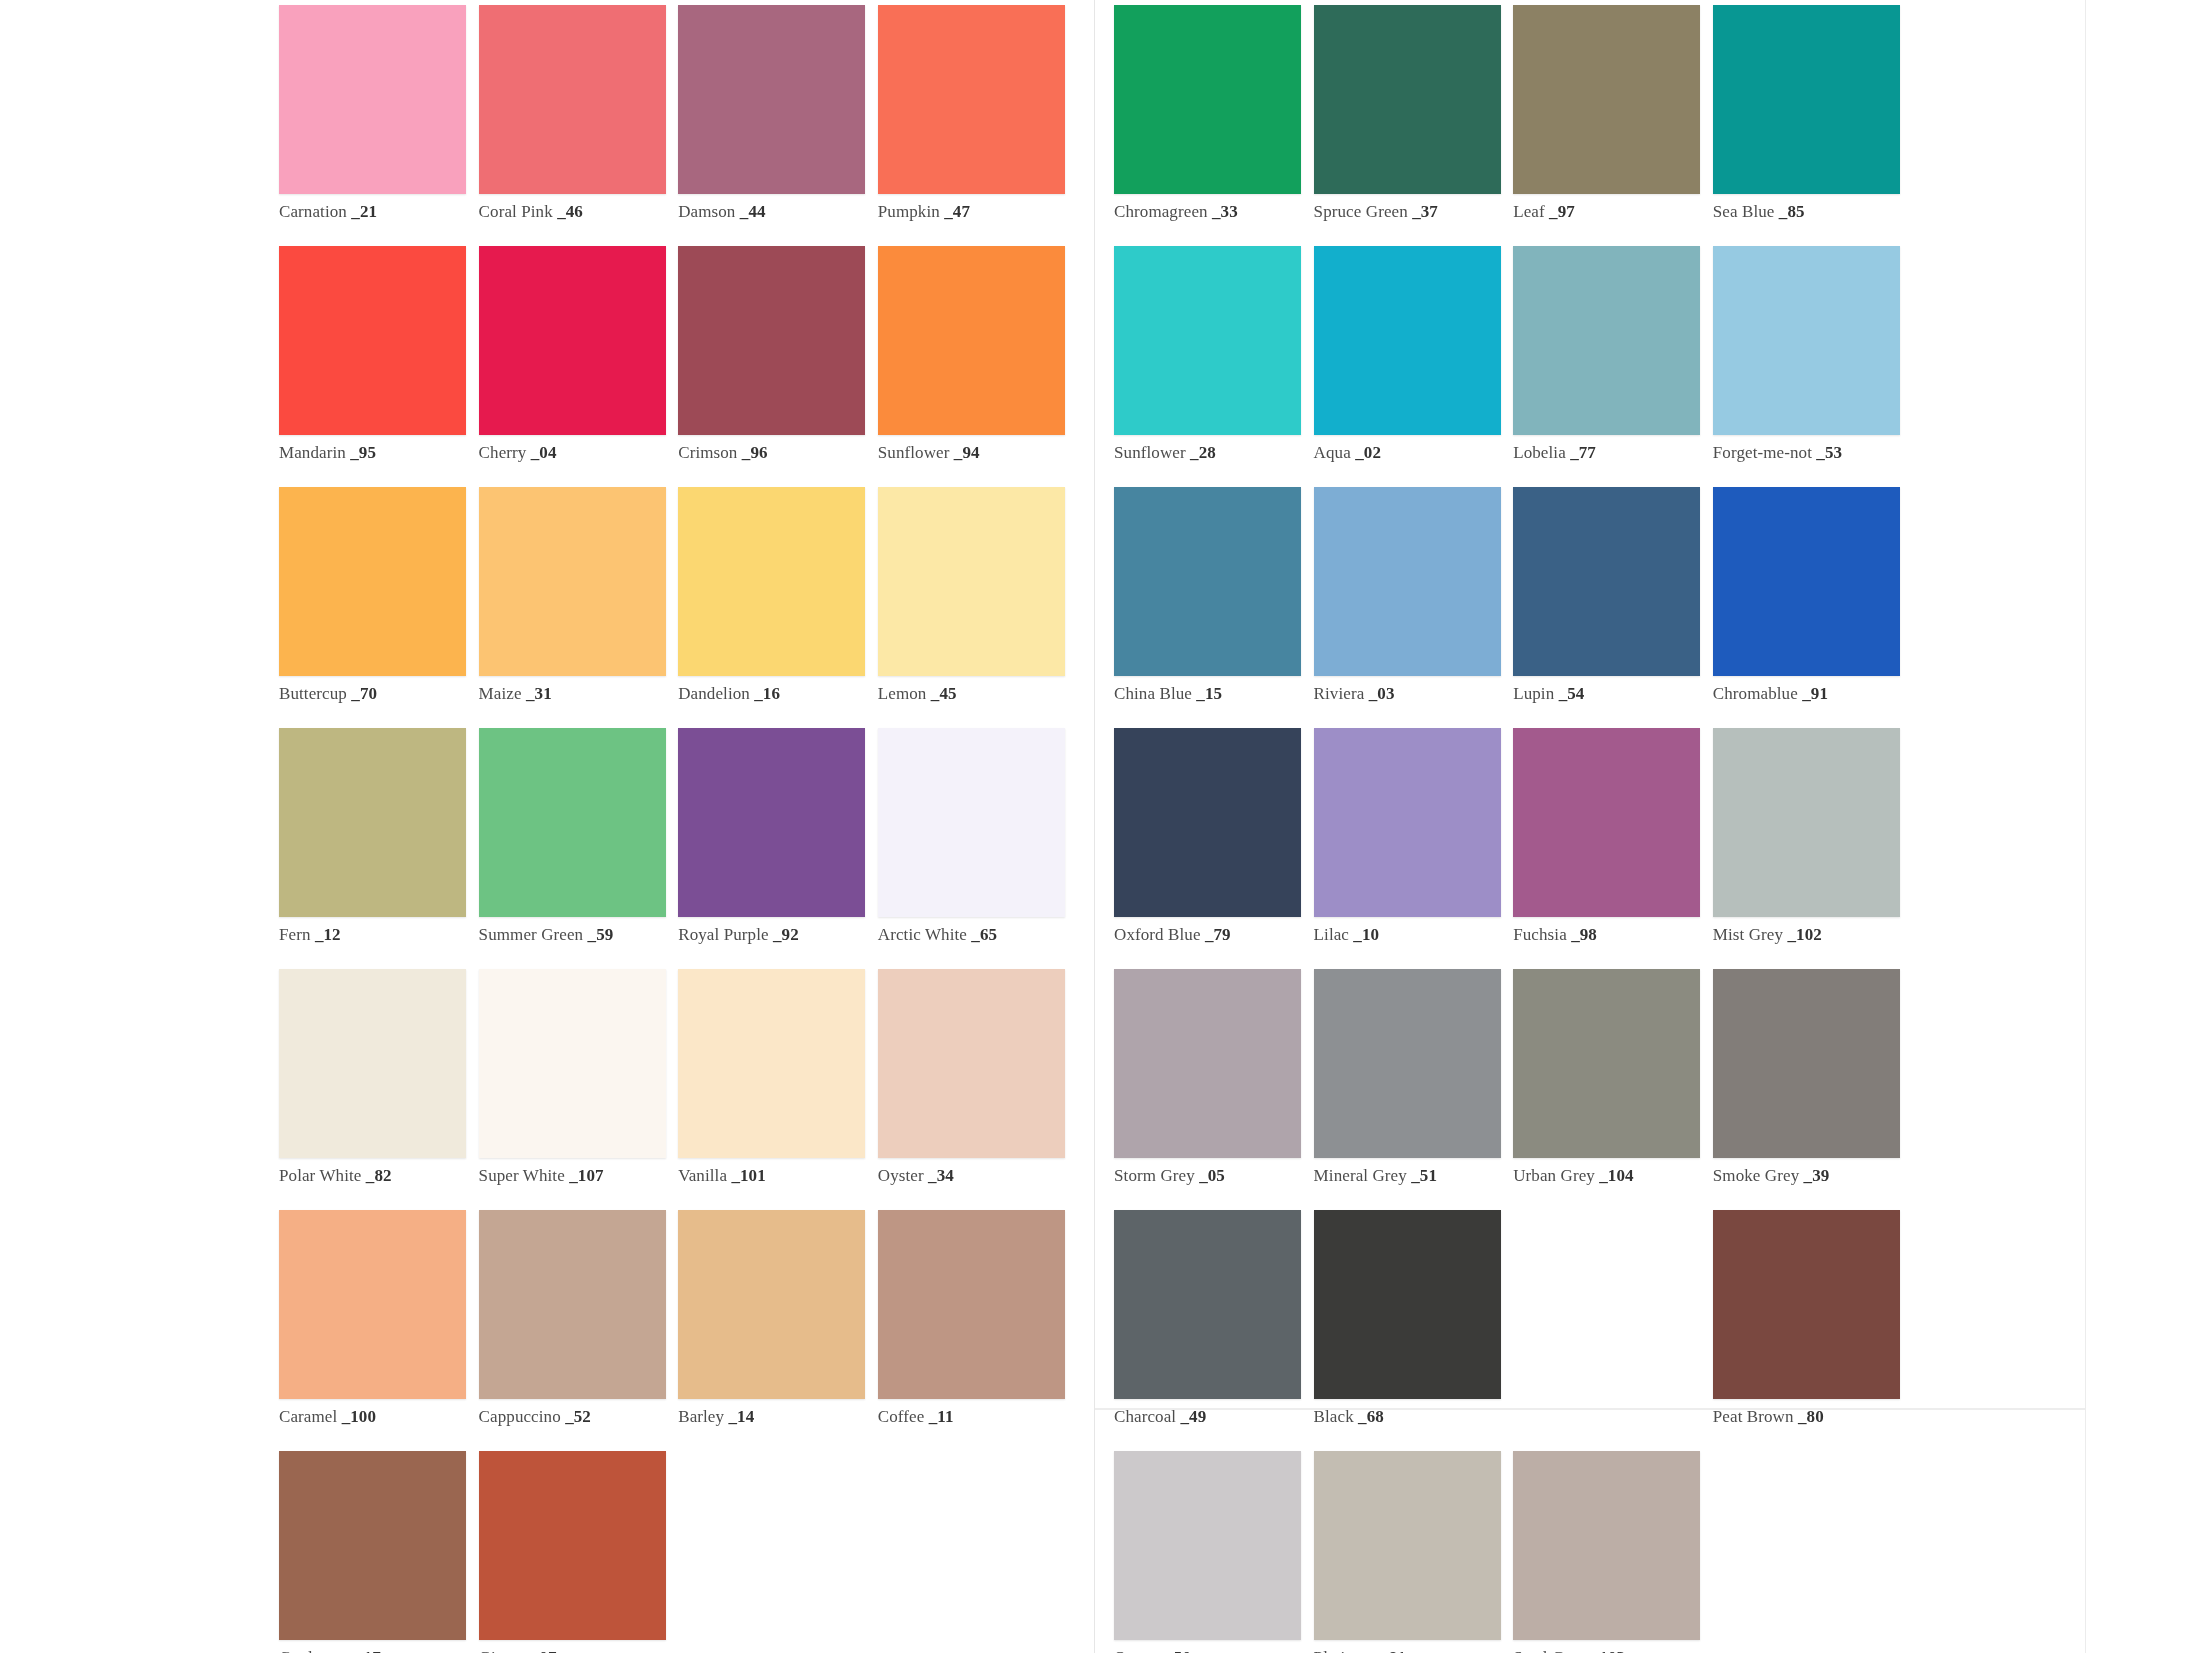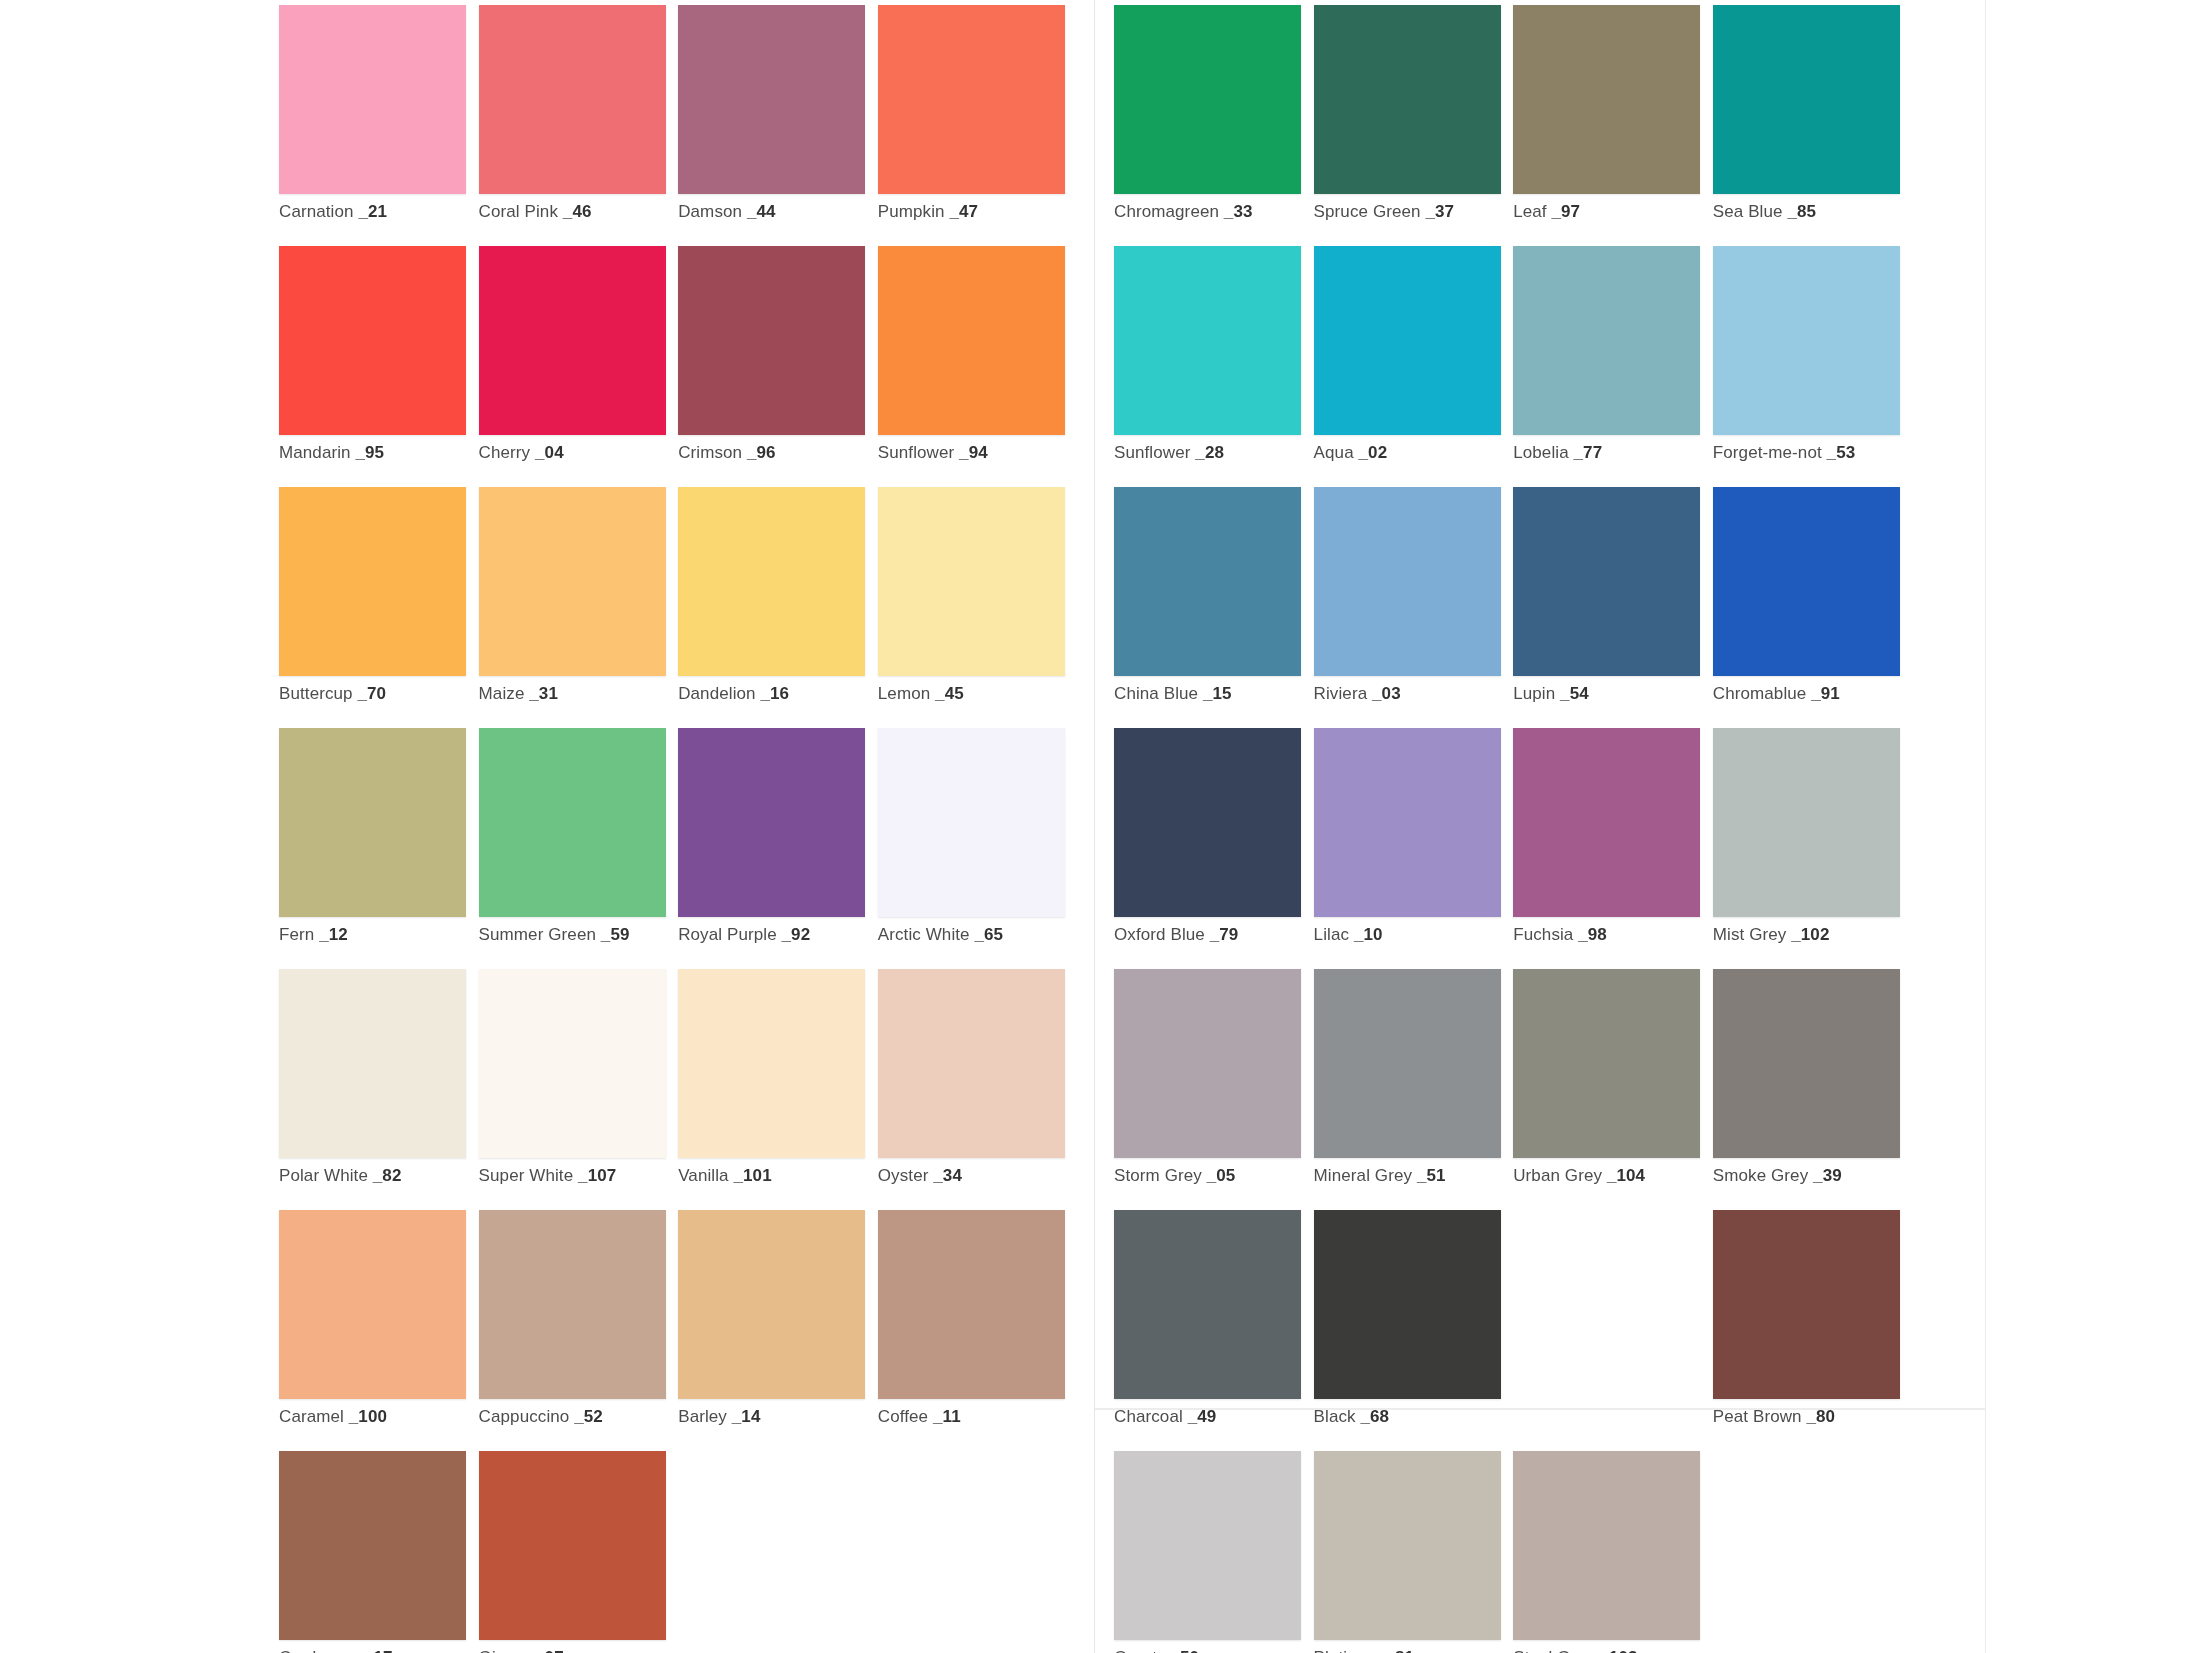--- a/index.html
+++ b/index.html
@@ -24,29 +24,30 @@
     display: flex;
     flex-direction: row;
     align-items: flex-start;
   }
 
   
   .panel {
     position: relative;
     background: #ffffff;
     box-sizing: border-box;
+    font-family: Liberation Serif, serif;
   }
   .panel-left {
     width: 1094px;
     height: 1654px;
     padding-left: 279px;
     padding-top: 4.6px;
   }
   .panel-right {
-    width: 892px;
+    width: 992px;
     height: 1654px;
     padding-left: 19px;
     padding-top: 0px;
     border-left: 1.7px solid #e6e6e6;
     border-right: 1.7px solid #ececec;
     background: #ffffff;
   }
   .panel-right::after {
     content: "";
     position: absolute;

